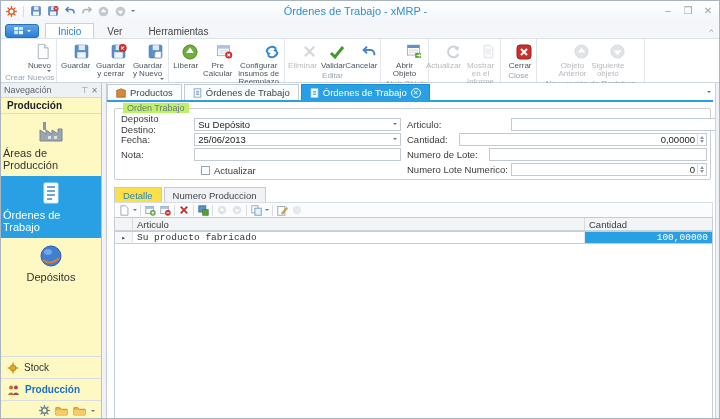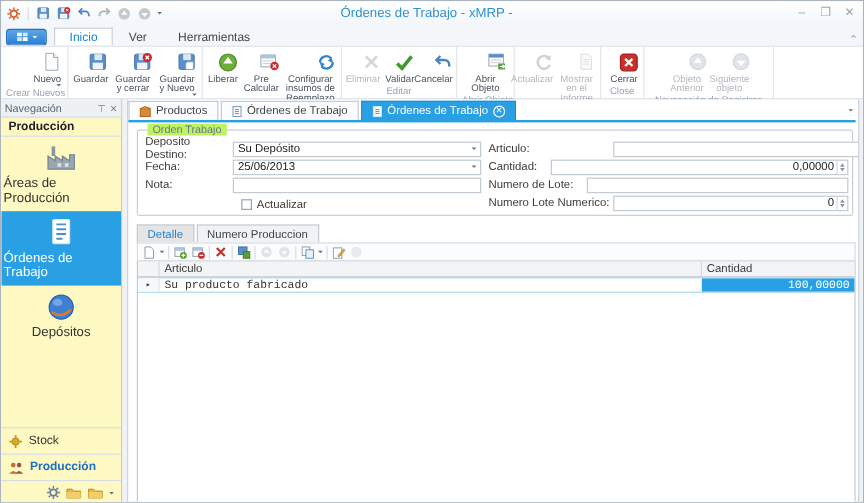--- a/index.html
+++ b/index.html
@@ -75,21 +75,21 @@
   .finput .val.right { text-align:right; }
   .combo-arrow { margin-left:auto; }
   .spinner { width:9px; height:13px; border-left:1px solid #d5dbe2; margin-right:-3px; margin-left:2px; display:flex; flex-direction:column; align-items:center; justify-content:center; gap:1px; }
   .spin-up { width:0;height:0;border-left:2px solid transparent;border-right:2px solid transparent;border-bottom:3px solid #8a95a0; }
   .spin-dn { width:0;height:0;border-left:2px solid transparent;border-right:2px solid transparent;border-top:3px solid #8a95a0; }
   .checkbox { width:9px; height:9px; border:1px solid #9aa4ae; background:#fff; margin-right:4px; }
 
   
   .detail-tabs { position:absolute; left:7px; top:104px; height:15px; display:flex; }
   .dettab { padding:2px 8px; font-size:9.5px; border:1px solid #c3ccd4; margin-right:2px; background:#f0f2f5; color:#444; cursor:pointer; border-bottom:none; }
-  .dettab.active { background:#e5e5e5; color:#1e83cc; }
+  .dettab.active { background:#fde047; color:#1e83cc; }
   .detail-toolbar { position:absolute; left:7px; top:119px; width:599px; height:15px; border:1px solid #d7dde3; border-bottom:none; display:flex; align-items:center; gap:3px; padding:0 3px; background:#fbfcfd; }
   .ticon { width:12px; height:12px; display:flex; align-items:center; justify-content:center; cursor:pointer; }
   .ticon.disabled { opacity:.4; }
   .tsep { width:1px; height:11px; background:#d7dde3; }
   .grid { position:absolute; left:7px; top:134px; width:599px; height:212px; border:1px solid #c3ccd4; background:#fff; }
   .grid-header { display:flex; height:13px; background:#f3f4f6; border-bottom:1px solid #ccd3da; font-size:9.5px; color:#3a3a3a; }
   .gh-ind { width:18px; border-right:1px solid #d5dbe2; }
   .gh-cell { padding:1px 4px; border-right:1px solid #d5dbe2; }
   .grid-row { display:flex; height:13px; font-size:9.5px; border-bottom:1px solid #a8d8ee;font-family:Liberation Mono, monospace; }
   .gr-ind { width:18px; border-right:1px solid #e2e7ec; display:flex; align-items:center; justify-content:center; color:#333; font-size:7px; background:#f7f8fa; }

